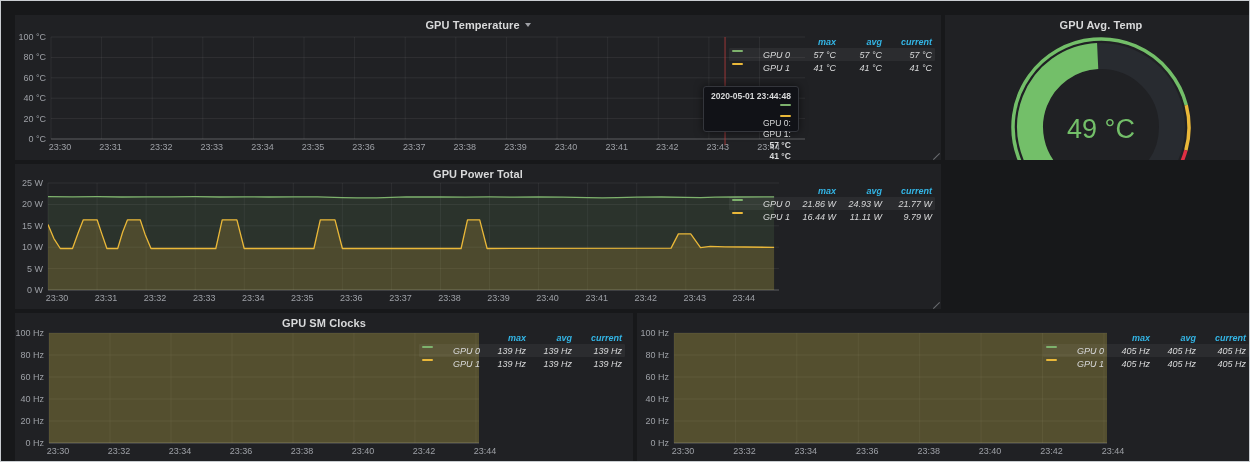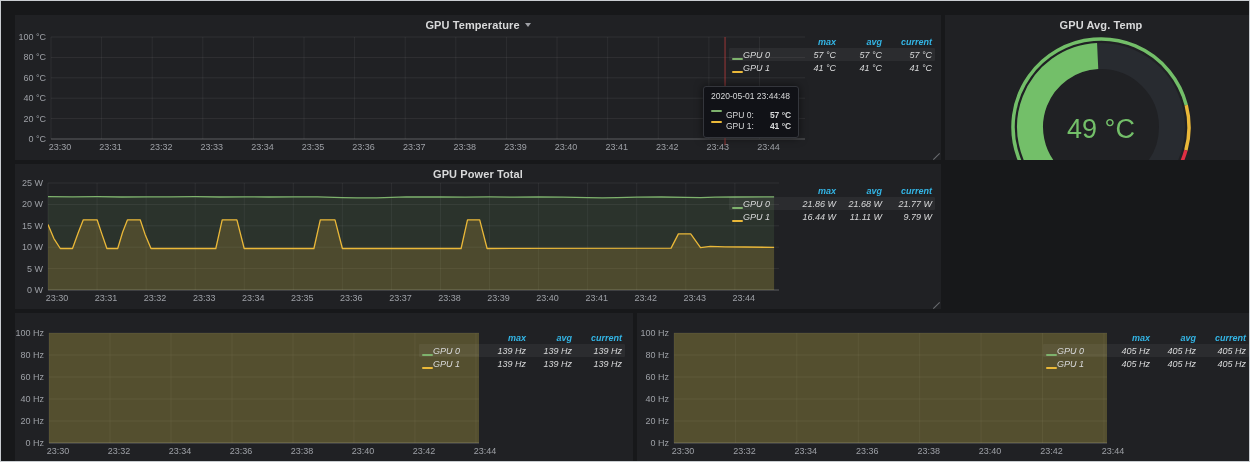--- a/index.html
+++ b/index.html
@@ -22,31 +22,31 @@
     width:0; height:0; margin-left:5px; margin-top:1px;
     border-left:3.5px solid transparent; border-right:3.5px solid transparent;
     border-top:4px solid #9fa1a6;
   }
   svg.chart, svg.gauge { position:absolute; top:0; left:0; z-index:1; }
   .axis-label { fill:#9da0a6; font-size:9px; }
   .legend { position:absolute; z-index:3; font-size:9px; color:#d8d9da;font-style:italic; }
   .lrow { display:grid; grid-template-columns:58px 46px 46px 50px; align-items:center; height:13px; padding:0 3px; }
   .lrow.hl { background:rgba(255,255,255,0.05); border-radius:1px; }
   .lrow .lc { text-align:right; }
-  .lrow .ln { display:flex; align-items:flex-end; gap:0; cursor:pointer; }
+  .lrow .ln { display:flex; align-items:flex-start; gap:20px; cursor:pointer; }
   .lhead { color:#33b5e5; font-weight:700; }
   .dashmark { width:11px; height:2px; border-radius:1px; flex:0 0 auto; }
   .tooltip {
     position:absolute; left:688px; top:71px; z-index:6;
     background:#111217; border:1px solid #34363c; border-radius:3px;
     padding:4px 7px 5px; font-size:8.5px; color:#d8d9da;
     box-shadow:0 0 8px rgba(0,0,0,.55); white-space:nowrap;
   }
-  .tt-time { font-weight:400; margin-bottom:9px; }
-  .tt-row { display:flex; align-items:flex-start; gap:4px; height:11px; }
+  .tt-time { font-weight:700; margin-bottom:3px; }
+  .tt-row { display:flex; align-items:flex-end; gap:12px; height:11px;flex-direction:column; }
   .tt-val { font-weight:700; margin-left:auto; padding-left:12px; }
   .rh { position:absolute; right:0px; bottom:3px; width:9px; height:1px; background:#6a6c70; transform:rotate(-45deg); z-index:5; }
 </style>
 </head>
 <body>
 
 <div class="dash">
 
   <div class="row">
     <div class="panel" style="width:926px;height:145px;">
@@ -236,40 +236,43 @@
             <span class="lc">max</span>
             <span class="lc">avg</span>
             <span class="lc">current</span>
           </div>
           <div class="lrow hl">
             <span class="ln">
               <span class="dashmark" style="background: rgb(126, 178, 109);"></span>
               <span>GPU 0</span>
             </span>
             <span class="lc">21.86 W</span>
-            <span class="lc">21.68 W</span>
+            <span class="lc">24.93 W</span>
             <span class="lc">21.77 W</span>
           </div>
           <div class="lrow">
             <span class="ln">
               <span class="dashmark" style="background: rgb(234, 184, 57);"></span>
               <span>GPU 1</span>
             </span>
             <span class="lc">16.44 W</span>
             <span class="lc">11.11 W</span>
             <span class="lc">9.79 W</span>
           </div>
         </div>
       <div class="rh"></div>
     </div>
 
   </div>
 
   <div class="row">
     <div class="panel" style="width:618px;height:152px;">
+      <div class="panel-title">
+        <span>GPU SM Clocks</span>
+      </div>
       <div>
           <svg width="618" height="152" class="chart">
             <defs>
               <clipPath id="clip-gpu-sm-clocks">
                 <rect x="34" y="20" width="430" height="110"></rect>
               </clipPath>
             </defs>
             <line x1="34" y1="130" x2="464" y2="130" stroke="rgba(255,255,255,0.28)" stroke-width="1"></line>
             <text x="29" y="133" text-anchor="end" class="axis-label">0 Hz</text>
             <line x1="34" y1="108" x2="464" y2="108" stroke="rgba(255,255,255,0.07)" stroke-width="1"></line>

